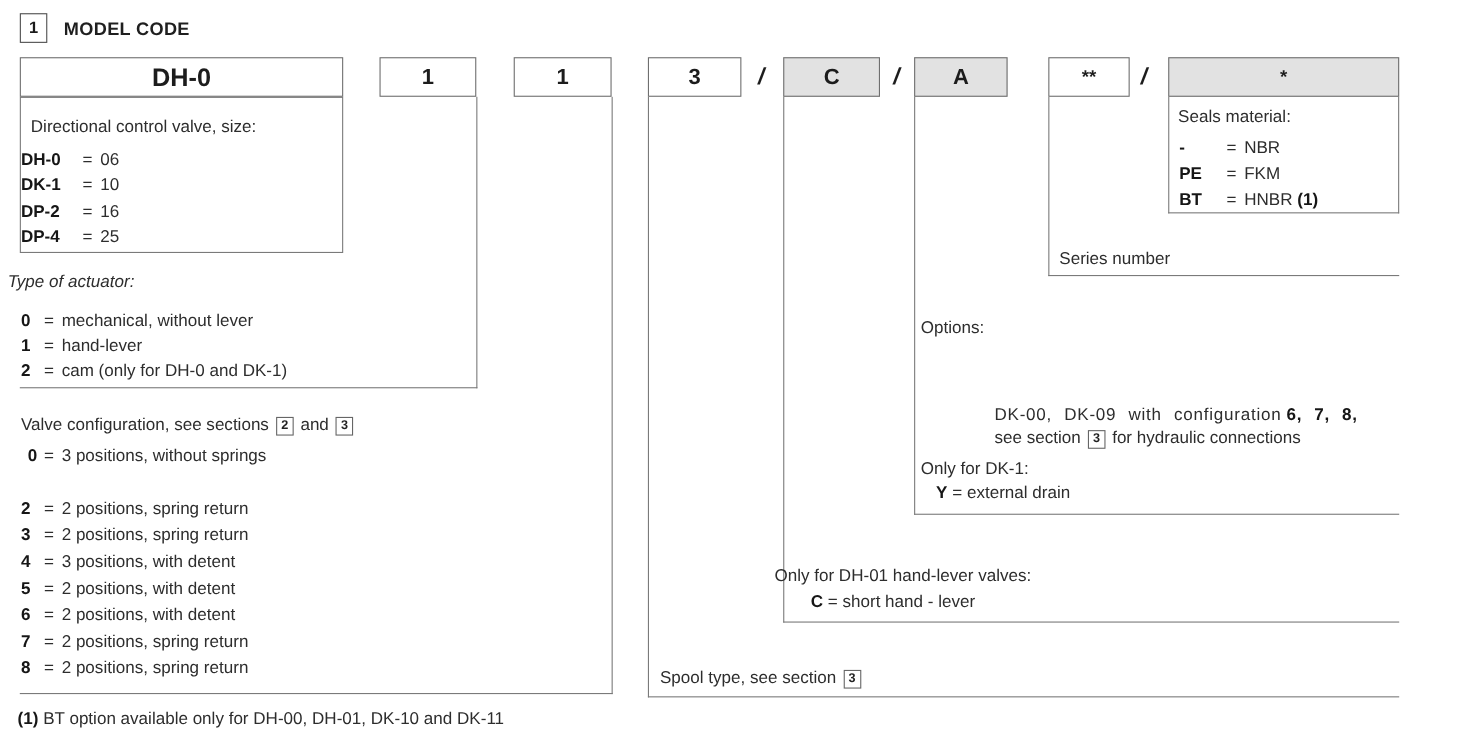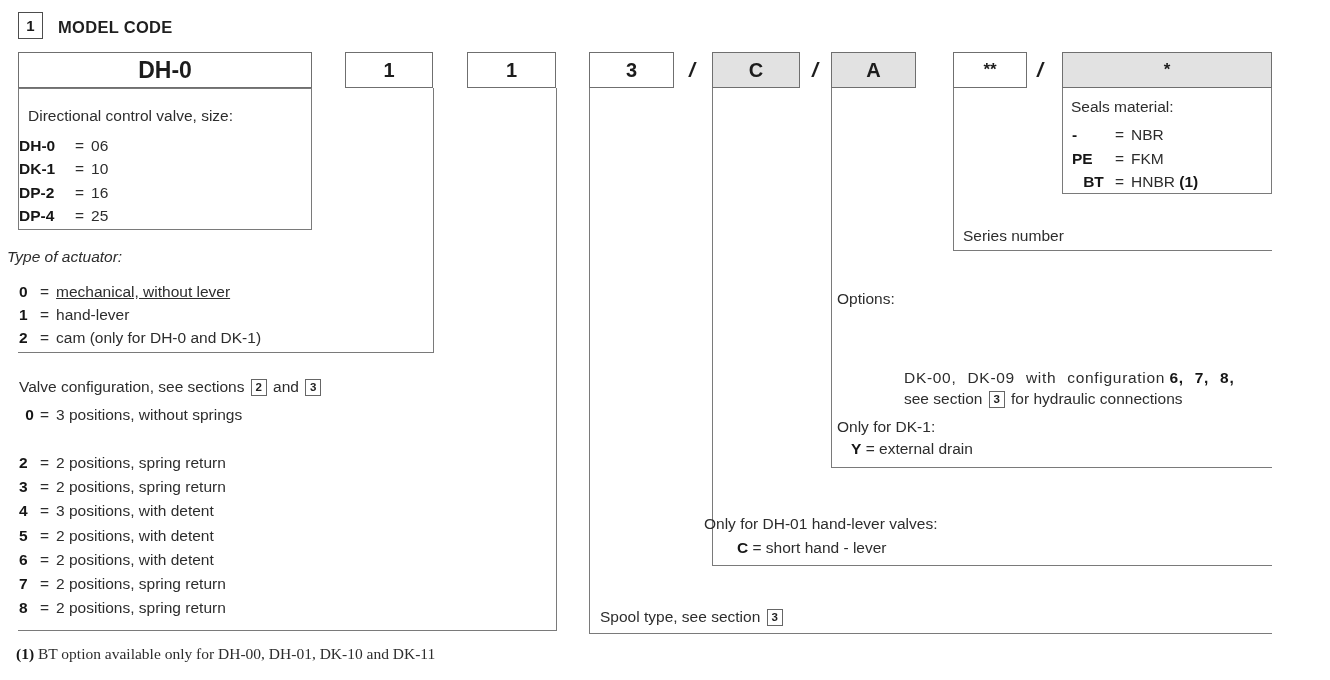--- a/index.html
+++ b/index.html
@@ -91,21 +91,21 @@
     <span class="c4">DK-1</span><span class="eq">=</span><span>10</span>
   </div>
   <div class="line" style="left:19px;top:184px;">
     <span class="c4">DP-2</span><span class="eq">=</span><span>16</span>
   </div>
   <div class="line" style="left:19px;top:207px;">
     <span class="c4">DP-4</span><span class="eq">=</span><span>25</span>
   </div>
 
   <div class="line" style="left:7px;top:248px;font-style:italic;">Type of actuator:</div>
-  <div class="line" style="left:19px;top:283px;text-decoration:underline;">
+  <div class="line" style="left:19px;top:283px;">
     <span class="c1">0</span><span class="eq">=</span><span>mechanical, without lever</span>
   </div>
   <div class="line" style="left:19px;top:306px;">
     <span class="c1">1</span><span class="eq">=</span><span>hand-lever</span>
   </div>
   <div class="line" style="left:19px;top:329px;">
     <span class="c1">2</span><span class="eq">=</span><span>cam (only for DH-0 and DK-1)</span>
   </div>
 
   <div class="line" style="left:19px;top:378px;">
@@ -166,21 +166,21 @@
 
   <div class="line" style="left:963px;top:227px;">Series number</div>
 
   <div class="line" style="left:1071px;top:98px;">Seals material:</div>
   <div class="line" style="left:1072px;top:126px;">
     <span class="cS">-</span><span class="eq">=</span><span>NBR</span>
   </div>
   <div class="line" style="left:1072px;top:150px;">
     <span class="cS">PE</span><span class="eq">=</span><span>FKM</span>
   </div>
-  <div class="line" style="left:1072px;top:173px;text-align:center;">
+  <div class="line" style="left:1072px;top:173px;">
     <span class="cS">BT</span><span class="eq">=</span><span>HNBR</span> <b>(1)</b>
   </div>
 
-  <div class="line" style="left:16px;top:645px;font-family:Liberation Serif, serif;">
+  <div class="line" style="left:16px;top:645px;">
     <b>(1)</b> <span>BT option available only for DH-00, DH-01, DK-10 and DK-11</span>
   </div>
 
 </div>
 
 </body></html>

